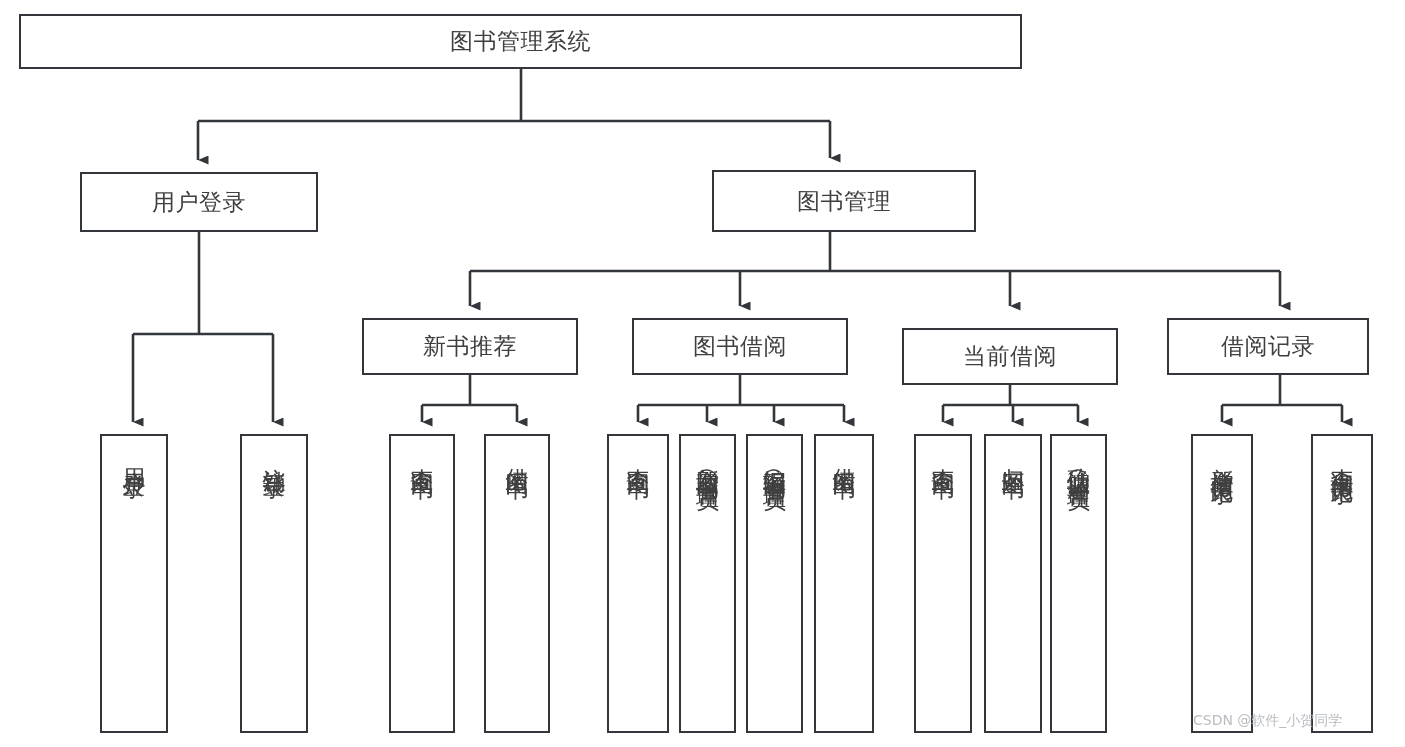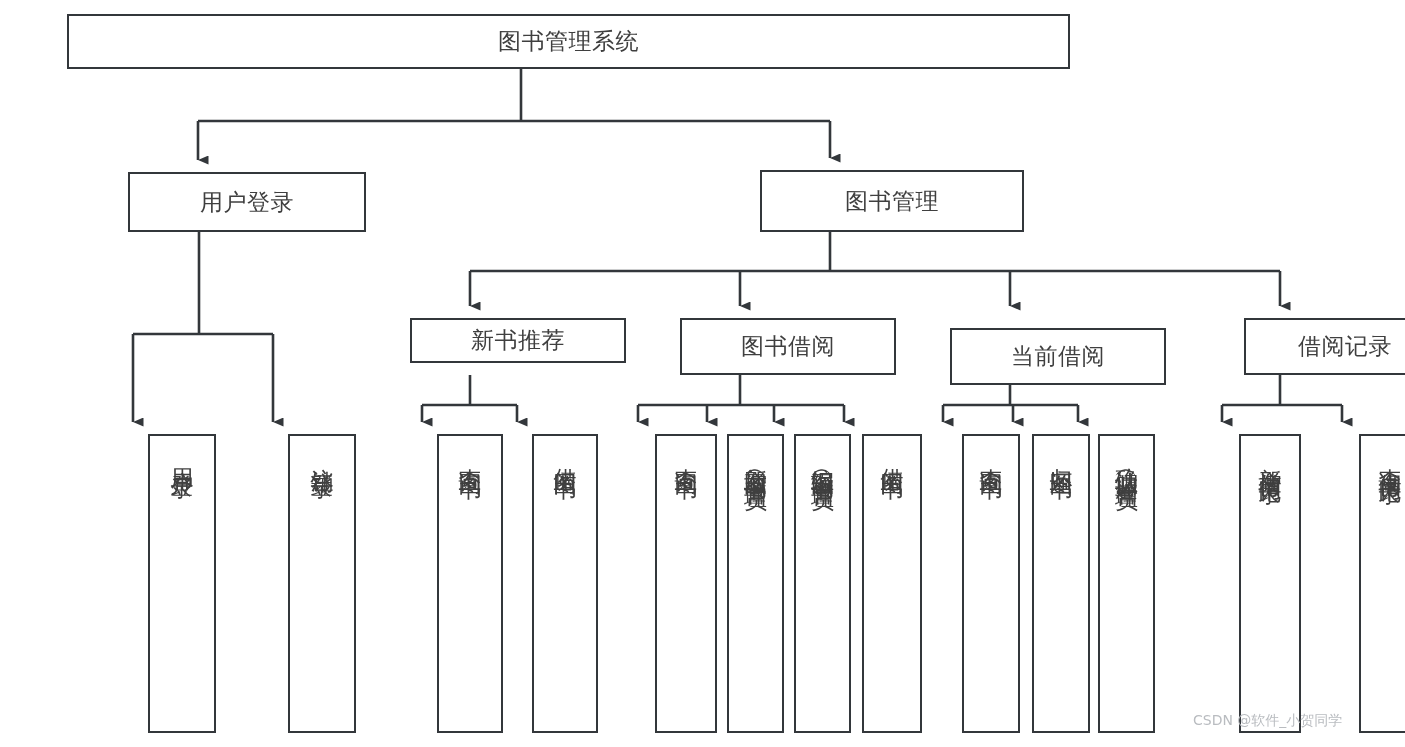--- a/index.html
+++ b/index.html
@@ -24,21 +24,20 @@
   }
   .node {
     position: absolute;
     box-sizing: border-box;
     background: #ffffff;
     border: 2.5px solid #33373b;
     display: flex;
     align-items: center;
     justify-content: center;
     z-index: 2;
-    margin-left: 48px;
   }
   .node-label {
     color: #3f3f3f;
     text-align: center;
     line-height: 1.22;
     white-space: pre;
   }
   .node.horiz .node-label {
     font-size: 23px;
     letter-spacing: 0.5px;
@@ -125,30 +124,30 @@
     <span class="node-label">图书管理系统</span>
   </div>
 
   <div class="node horiz" style="left: 80px; top: 172px; width: 238px; height: 60px;">
     <span class="node-label">用户登录</span>
   </div>
   <div class="node horiz" style="left: 712px; top: 170px; width: 264px; height: 62px;">
     <span class="node-label">图书管理</span>
   </div>
 
-  <div class="node horiz" style="left: 362px; top: 318px; width: 216px; height: 45px;">
+  <div class="node horiz" style="left: 362px; top: 318px; width: 216px; height: 57px;">
     <span class="node-label">新书推荐</span>
   </div>
   <div class="node horiz" style="left: 632px; top: 318px; width: 216px; height: 57px;">
     <span class="node-label">图书借阅</span>
   </div>
   <div class="node horiz" style="left: 902px; top: 328px; width: 216px; height: 57px;">
     <span class="node-label">当前借阅</span>
   </div>
-  <div class="node horiz" style="left: 1196px; top: 318px; width: 202px; height: 57px;">
+  <div class="node horiz" style="left: 1167px; top: 318px; width: 202px; height: 57px;">
     <span class="node-label">借阅记录</span>
   </div>
 
   <div class="node vert" style="left: 100px; top: 434px; width: 68px; height: 299px;">
     <span class="node-label">用户登录</span>
   </div>
   <div class="node vert" style="left: 240px; top: 434px; width: 68px; height: 299px;">
     <span class="node-label">注销登录</span>
   </div>
   <div class="node vert" style="left: 389px; top: 434px; width: 66px; height: 299px;">

